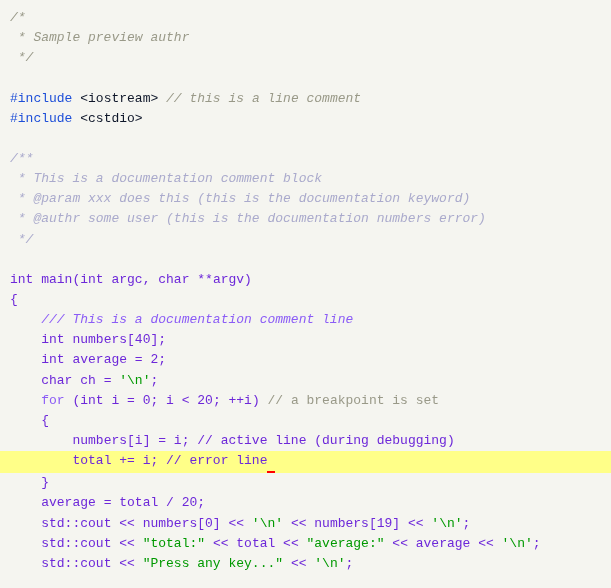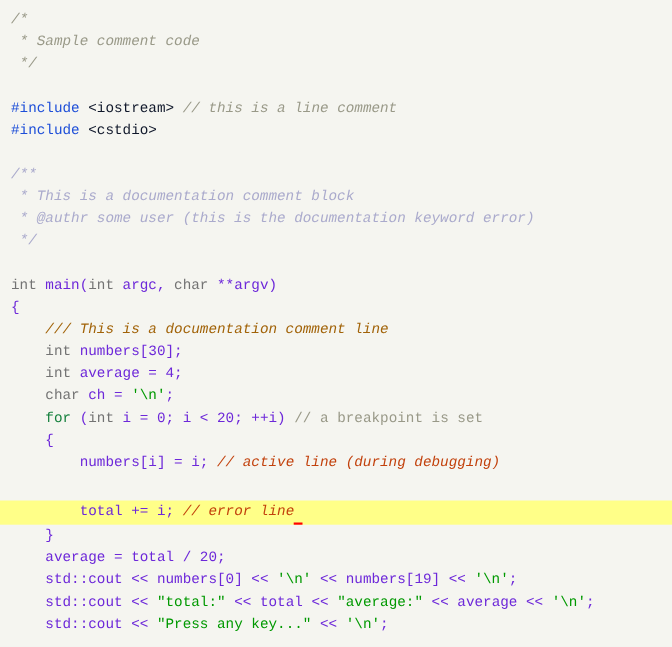--- a/index.html
+++ b/index.html
@@ -17,80 +17,80 @@
       line-height: 1.55;
     }
     .code-line {
       padding: 0 10px;
       white-space: pre;
       display: block;
       min-height: 1.55em;
     }
     .code-line.highlighted {
       background: #ffff88;
-      margin-top: 24px;
     }
     
     .c-comment    { color: #999988; font-style: italic; }
     .c-comment-doc { color: #aaaacc; font-style: italic; }
-    .c-keyword    { color: #15803d; }
-    .c-type       { color: #737373; }
+    .c-keyword    { color: #8b5cf6; }
+    .c-type       { color: #6d28d9; }
     .c-preproc    { color: #1d4ed8; }
     .c-include    { color: #0f172a; }
     .c-string     { color: #009900; }
     .c-plain      { color: #6d28d9; }
-    .c-doc-line   { color: #a16207; font-style: italic; }
+    .c-doc-line   { color: #8b5cf6; font-style: italic; }
     .c-breakpoint-comment { color: #999988; }
-    .c-active-comment { color: #c2410c; font-style: italic; }
+    .c-active-comment { color: #6d28d9; }
     .c-error-caret {
       display: inline-block;
       border-bottom: 2px solid red;
     }
     .c-param-kw { color: #aaaacc; font-style: italic; }
   </style>
 </head>
 <body>
 
 <div class="code-container">
 
   <span class="code-line"><span class="c-comment">/*</span></span>
 
-  <span class="code-line"><span class="c-comment"> * Sample comment code</span></span>
+  <span class="code-line"><span class="c-comment"> * Sample preview authr</span></span>
 
 
   <span class="code-line"><span class="c-comment"> */</span></span>
 
   <span class="code-line"> </span>
 
   <span class="code-line"><span class="c-preproc">#include</span> <span class="c-include">&lt;iostream&gt;</span> <span class="c-comment">// this is a line comment</span></span>
 
   <span class="code-line"><span class="c-preproc">#include</span> <span class="c-include">&lt;cstdio&gt;</span></span>
 
   <span class="code-line"> </span>
 
   <span class="code-line"><span class="c-comment-doc">/**</span></span>
 
   <span class="code-line"><span class="c-comment-doc"> * This is a documentation comment block</span></span>
 
+  <span class="code-line"><span class="c-comment-doc"> * </span><span class="c-param-kw">@param</span><span class="c-comment-doc"> xxx does this (this is the documentation keyword)</span></span>
 
-  <span class="code-line"><span class="c-comment-doc"> * </span><span class="c-param-kw">@authr</span><span class="c-comment-doc"> some user (this is the documentation keyword error)</span></span>
+  <span class="code-line"><span class="c-comment-doc"> * </span><span class="c-param-kw">@authr</span><span class="c-comment-doc"> some user (this is the documentation numbers error)</span></span>
 
   <span class="code-line"><span class="c-comment-doc"> */</span></span>
 
   <span class="code-line"> </span>
 
   <span class="code-line"><span class="c-type">int</span> <span class="c-plain">main(</span><span class="c-type">int</span> <span class="c-plain">argc, </span><span class="c-type">char</span> <span class="c-plain">**argv)</span></span>
 
   <span class="code-line"><span class="c-plain">{</span></span>
 
   <span class="code-line">    <span class="c-doc-line">/// This is a documentation comment line</span></span>
 
-  <span class="code-line">    <span class="c-type">int</span> <span class="c-plain">numbers[30];</span></span>
+  <span class="code-line">    <span class="c-type">int</span> <span class="c-plain">numbers[40];</span></span>
 
-  <span class="code-line">    <span class="c-type">int</span> <span class="c-plain">average = 4;</span></span>
+  <span class="code-line">    <span class="c-type">int</span> <span class="c-plain">average = 2;</span></span>
 
   <span class="code-line">    <span class="c-type">char</span> <span class="c-plain">ch = </span><span class="c-string">'\n'</span><span class="c-plain">;</span></span>
 
   <span class="code-line">    <span class="c-keyword">for</span> <span class="c-plain">(</span><span class="c-type">int</span> <span class="c-plain">i = 0; i &lt; 20; ++i) </span><span class="c-breakpoint-comment">// a breakpoint is set</span></span>
 
   <span class="code-line">    <span class="c-plain">{</span></span>
 
   <span class="code-line">        <span class="c-plain">numbers[i] = i; </span><span class="c-active-comment">// active line (during debugging)</span></span>
 
   <span class="code-line highlighted">        <span class="c-plain">total += i; </span><span class="c-active-comment">// error line</span><span class="c-error-caret"> </span></span>

